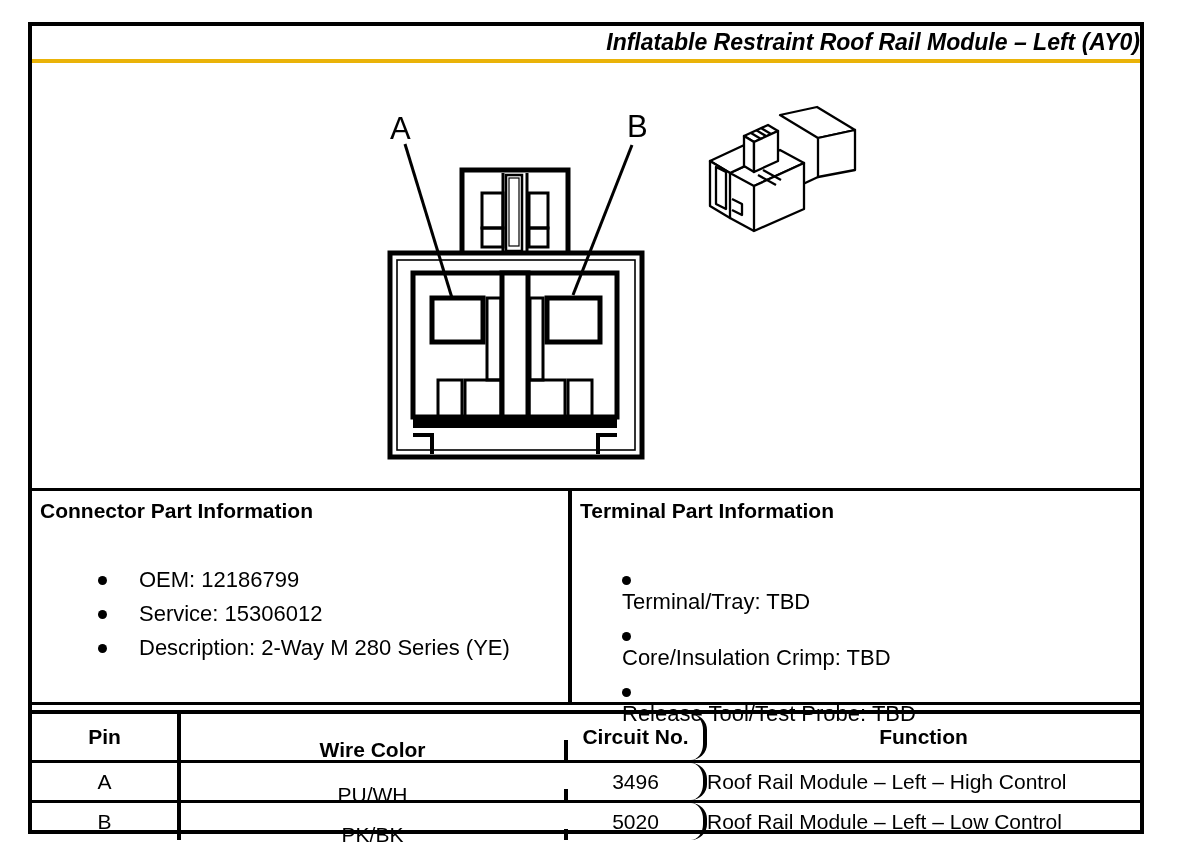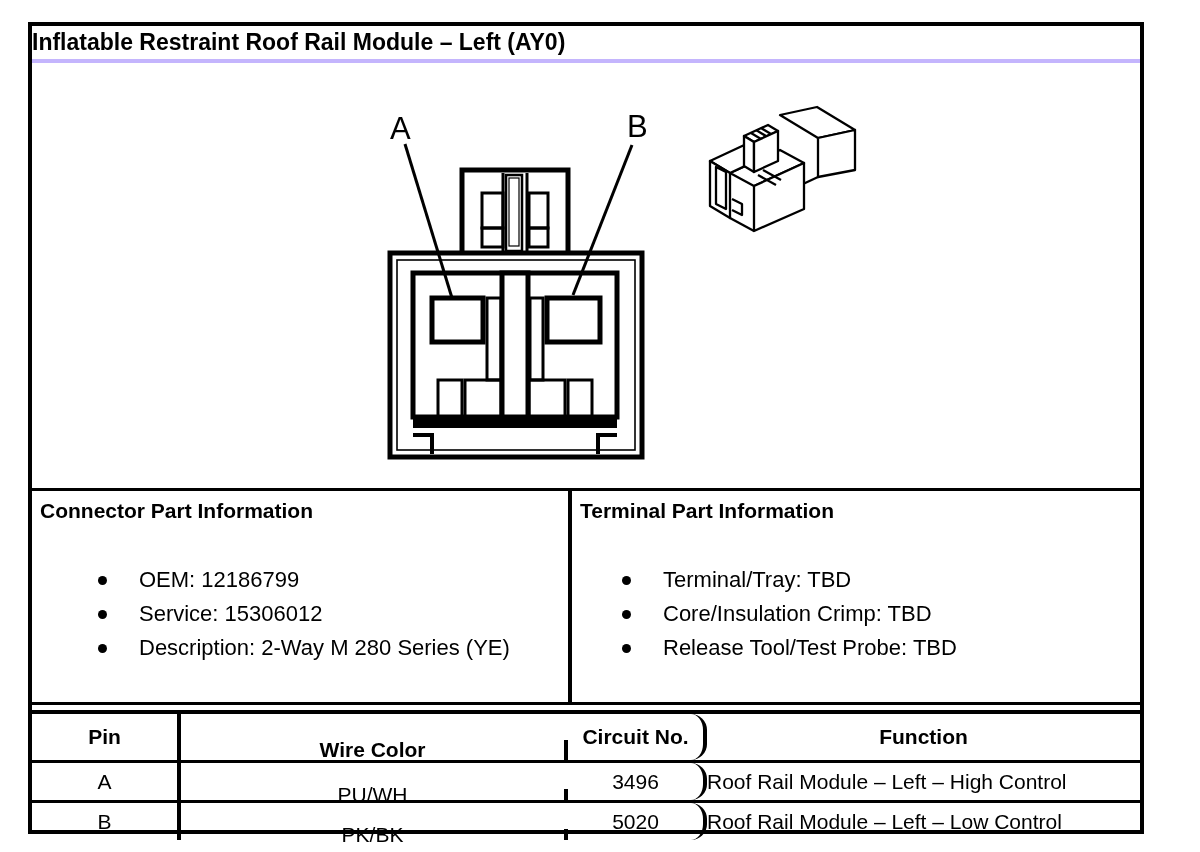--- a/index.html
+++ b/index.html
@@ -9,22 +9,22 @@
   }
   .sheet {
     position:absolute; left:28px; top:22px;
     width:1108px; height:804px;
     border:4px solid #000;
     display:flex; flex-direction:column;
     background:#fff;
   }
   .title-bar {
     height:33px; flex:0 0 auto;
-    border-bottom:4px solid #c4b5fd;
-    display:flex; align-items:center; justify-content:flex-start;
+    border-bottom:4px solid #eab308;
+    display:flex; align-items:center; justify-content:flex-end;font-style:italic;
   }
   .title-text { font-size:23px; font-weight:bold; }
   .diagram-panel {
     height:425px; flex:0 0 auto;
     border-bottom:3px solid #000;
     position:relative;
   }
   .diagram-panel svg { position:absolute; left:0; top:0; width:1108px; height:425px; }
   svg text { font-family:"Liberation Sans", sans-serif; fill:#000; }
   .info-row {
@@ -32,21 +32,21 @@
     border-bottom:3px solid #000;
     display:flex;
   }
   .info-cell { box-sizing:border-box; padding:8px 6px 0 6px; }
   .info-cell.left  { width:540px; border-right:4px solid #000; }
   .info-cell.right { flex:1; }
   .info-heading { font-size:21px; font-weight:bold; margin:0 0 0 2px; }
   ul.bullet-list { list-style:none; margin:40px 0 0 0; padding:0; }
   ul.bullet-list li { display:flex; align-items:flex-start; line-height:34px; font-size:22px; }
   .left  ul.bullet-list li { padding-left:60px; }
-  .right ul.bullet-list li { padding-left:44px; }
+  .right ul.bullet-list li { padding-left:44px;flex-direction:column; }
   .bullet-dot {
     flex:0 0 9px; width:9px; height:9px; border-radius:50%;
     background:#000; margin-top:13px; margin-right:32px;
   }
   .spacer-gap { height:5px; flex:0 0 auto; }
   .pin-table {
     flex:1 1 auto;
     border-top:4px solid #000;
     display:flex; flex-direction:column;
   }

